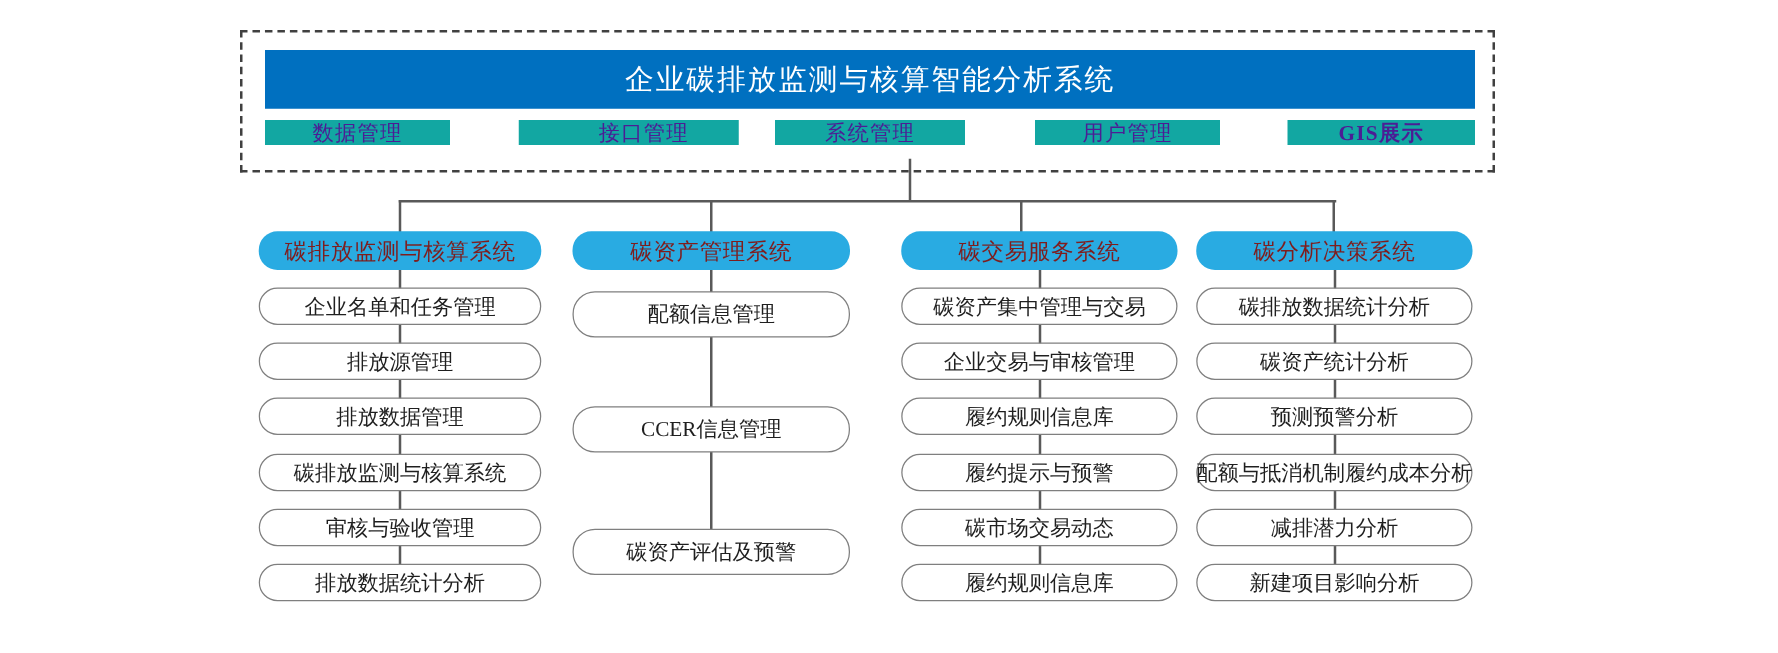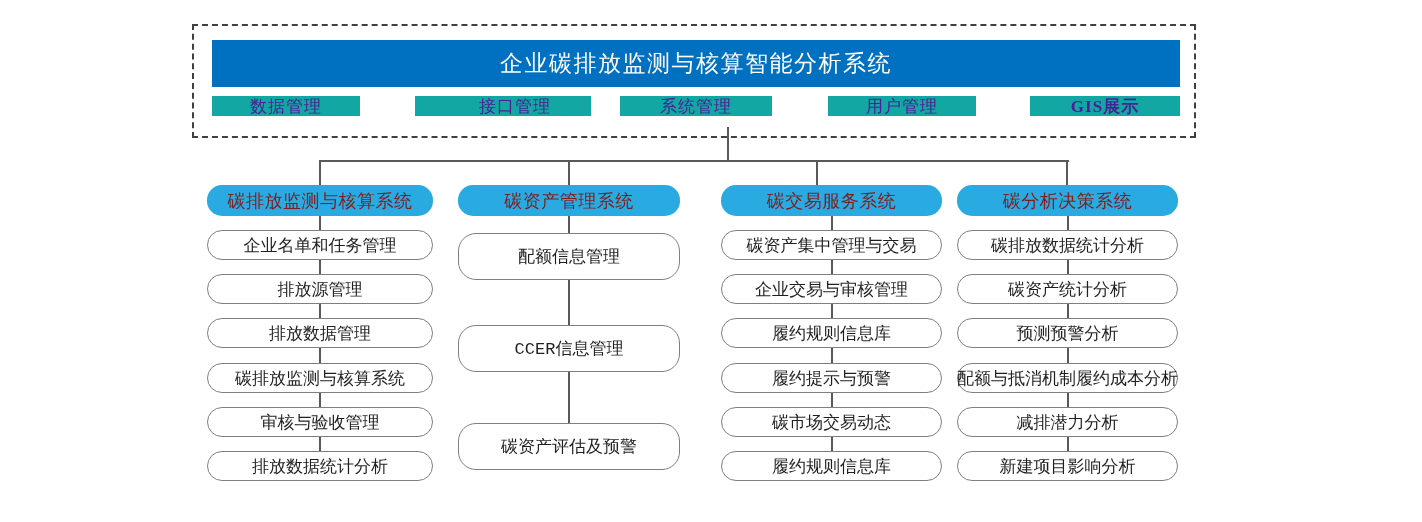--- a/index.html
+++ b/index.html
@@ -50,21 +50,21 @@
   .col-line-short{height:237px;}
 
   .col-header{position:absolute;left:0;top:0;width:100%;height:31px;background:var(--pill-blue);
     border-radius:15px;color:#7f1d1d;display:flex;align-items:center;justify-content:center;
     font-size:18px;letter-spacing:0.5px;z-index:2;}
 
   .item{position:absolute;left:0;width:100%;height:30px;background:#ffffff;
     border:1.5px solid var(--border-gray);border-radius:15px;box-sizing:border-box;
     display:flex;align-items:center;justify-content:center;font-size:17px;color:var(--item-text);
     white-space:nowrap;z-index:2;}
-  .item-tall{height:47px;border-radius:18px;font-family:Liberation Mono, monospace;}
+  .item-tall{height:37px;border-radius:18px;}
 
   .r1{top:45px;} .r2{top:89px;} .r3{top:133px;} .r4{top:178px;} .r5{top:222px;} .r6{top:266px;}
   .t1{top:48px;} .t2{top:140px;} .t3{top:238px;}
 </style>
 </head>
 <body>
 
 <div class="canvas">
 
   <div class="dashed-box"></div>

